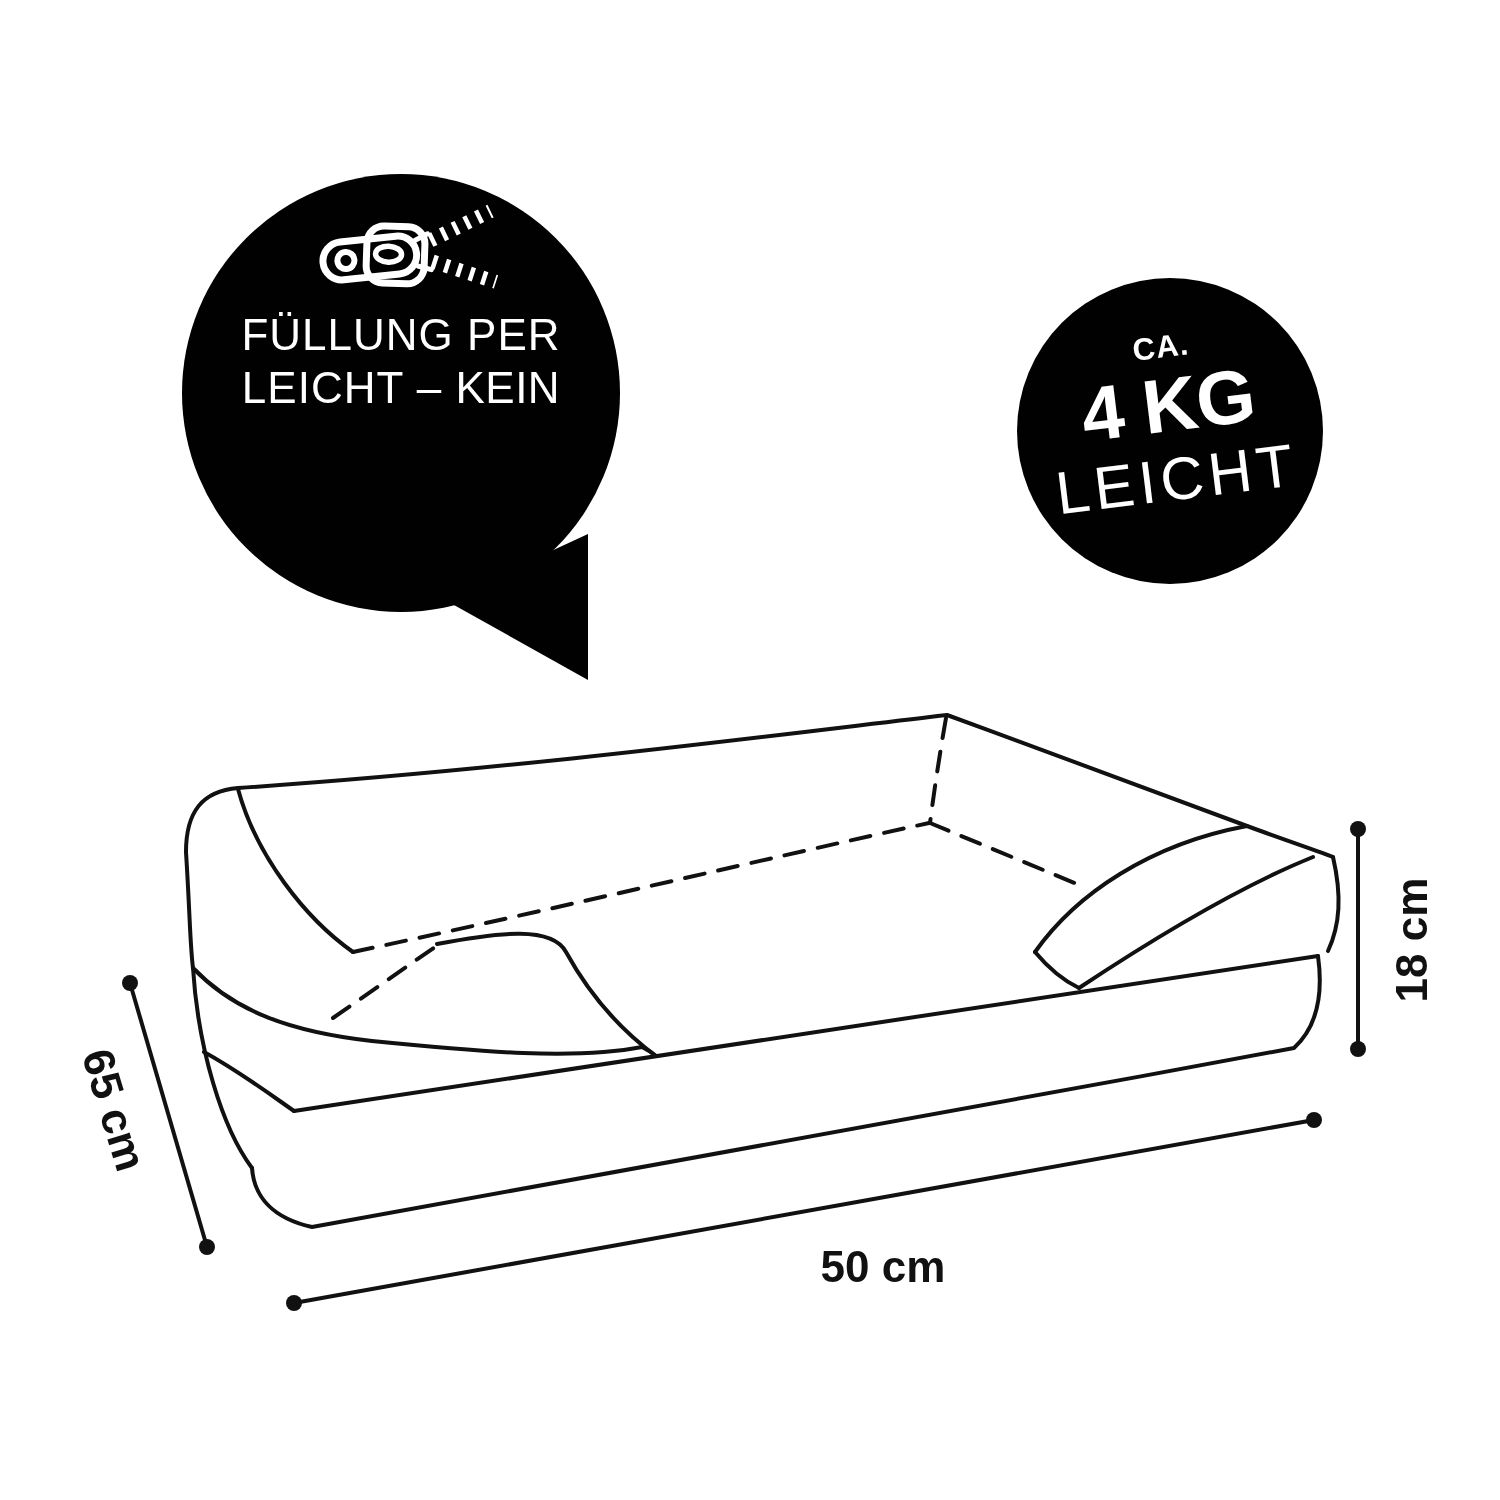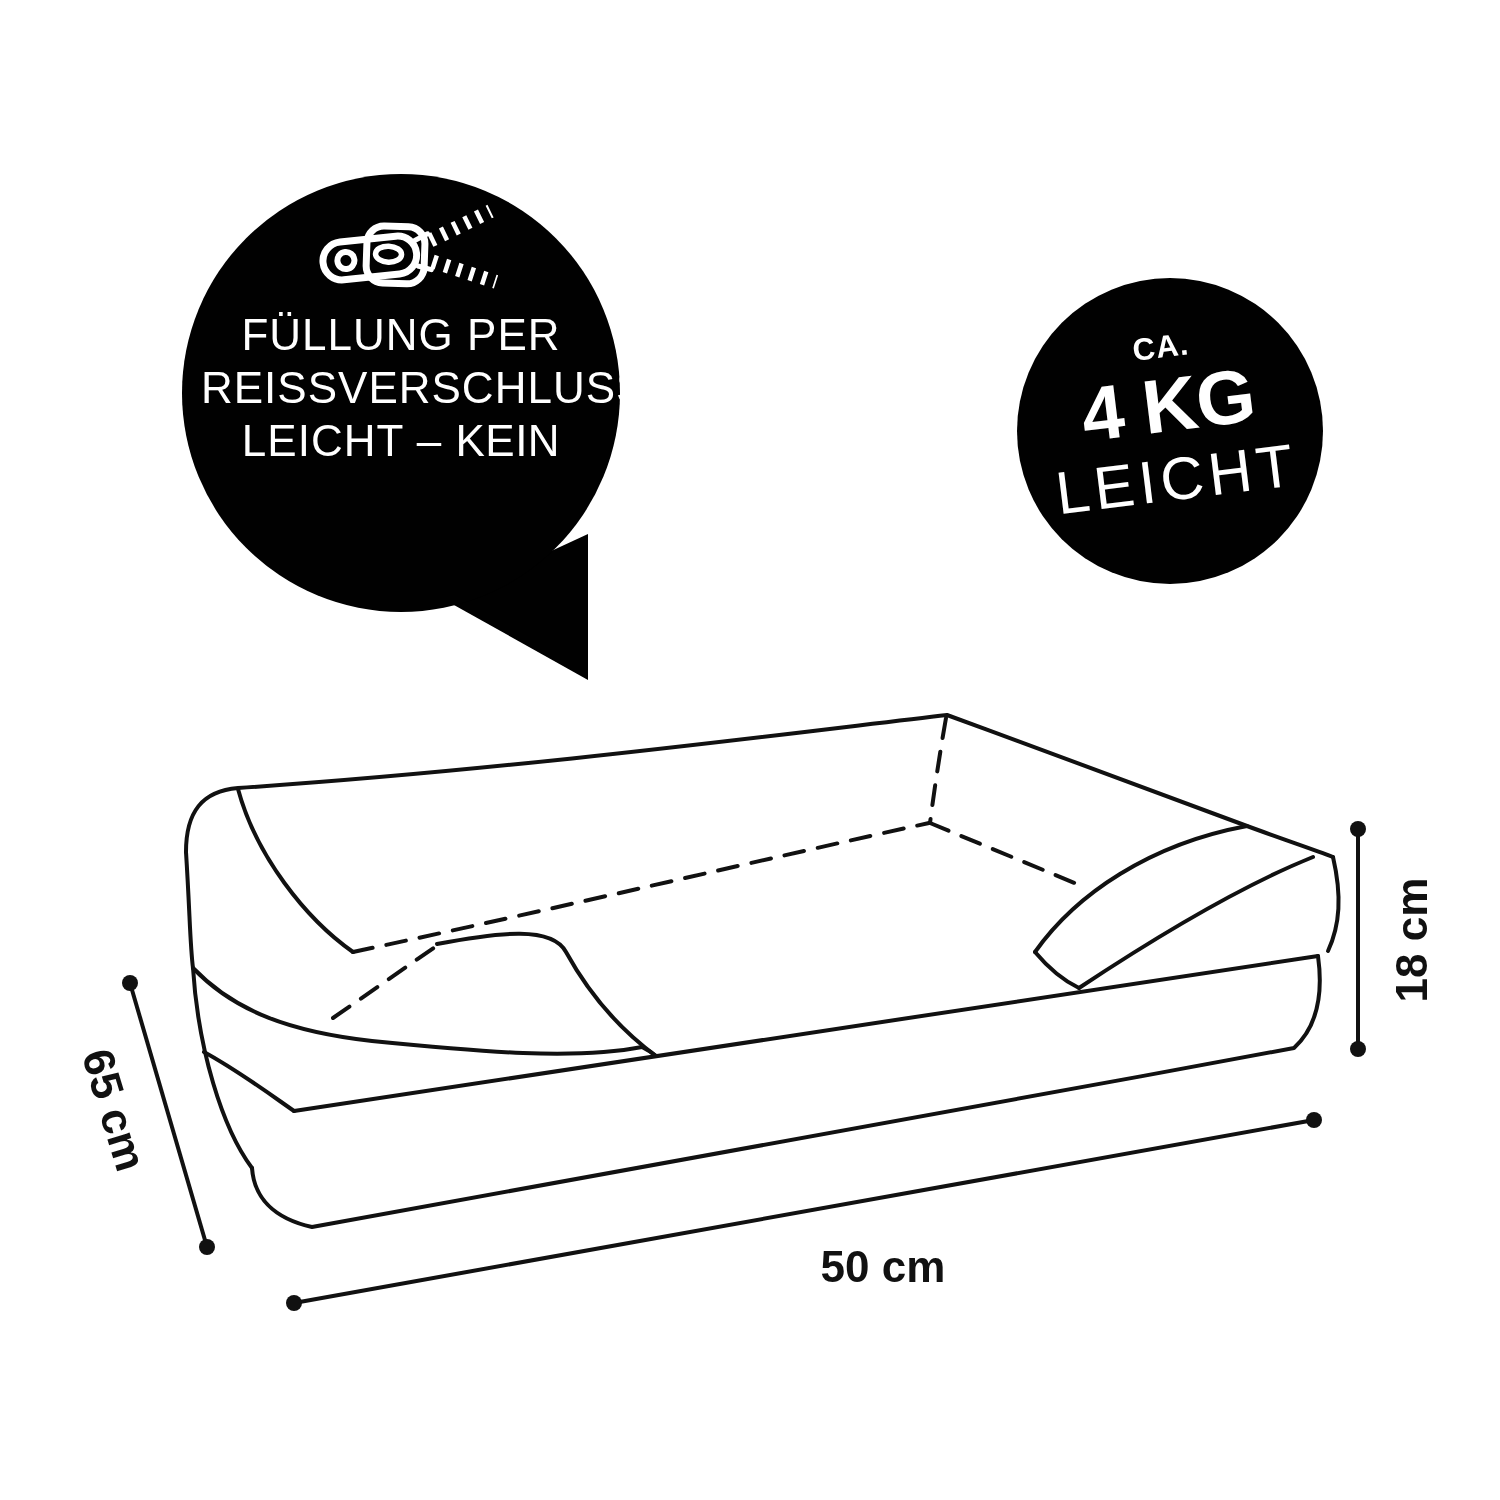--- a/index.html
+++ b/index.html
@@ -103,21 +103,20 @@
       <circle cx="1314" cy="1120" r="8" stroke="none"></circle>
 
       <line x1="1358" y1="829" x2="1358" y2="1049"></line>
       <circle cx="1358" cy="829" r="8" stroke="none"></circle>
       <circle cx="1358" cy="1049" r="8" stroke="none"></circle>
     </g>
   </svg>
 
   <div class="abs bubble-text">
     <div>FÜLLUNG PER</div>
-    <div>REISSVERSCHLUSS</div>
     <div><span>LEICHT – </span><b>KEIN</b></div>
   </div>
 
   <div class="abs weight-text">
     <div class="wb-top">CA.</div>
     <div class="wb-mid">4 KG</div>
     <div class="wb-bot">LEICHT</div>
   </div>
 
   <div class="abs dim-label dim-90">50 cm</div>

